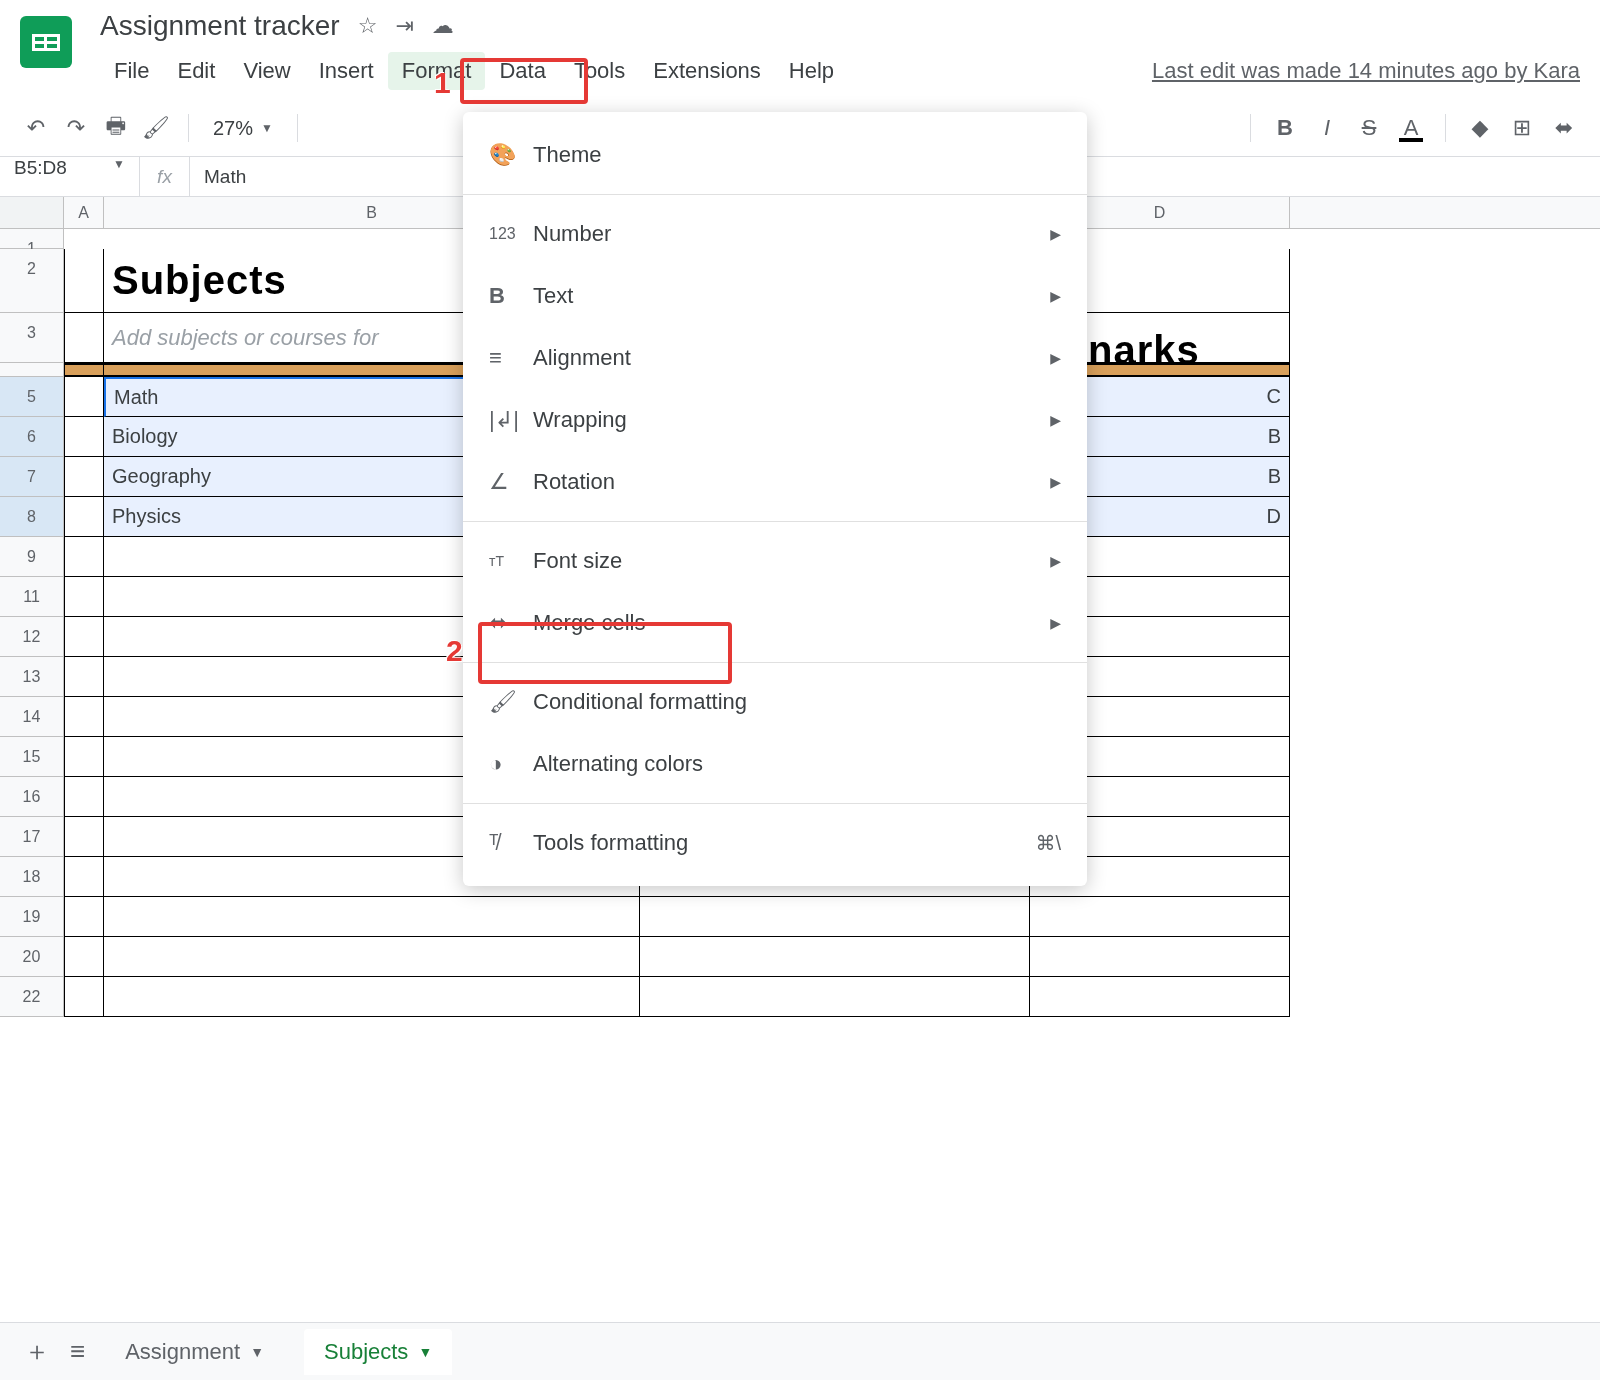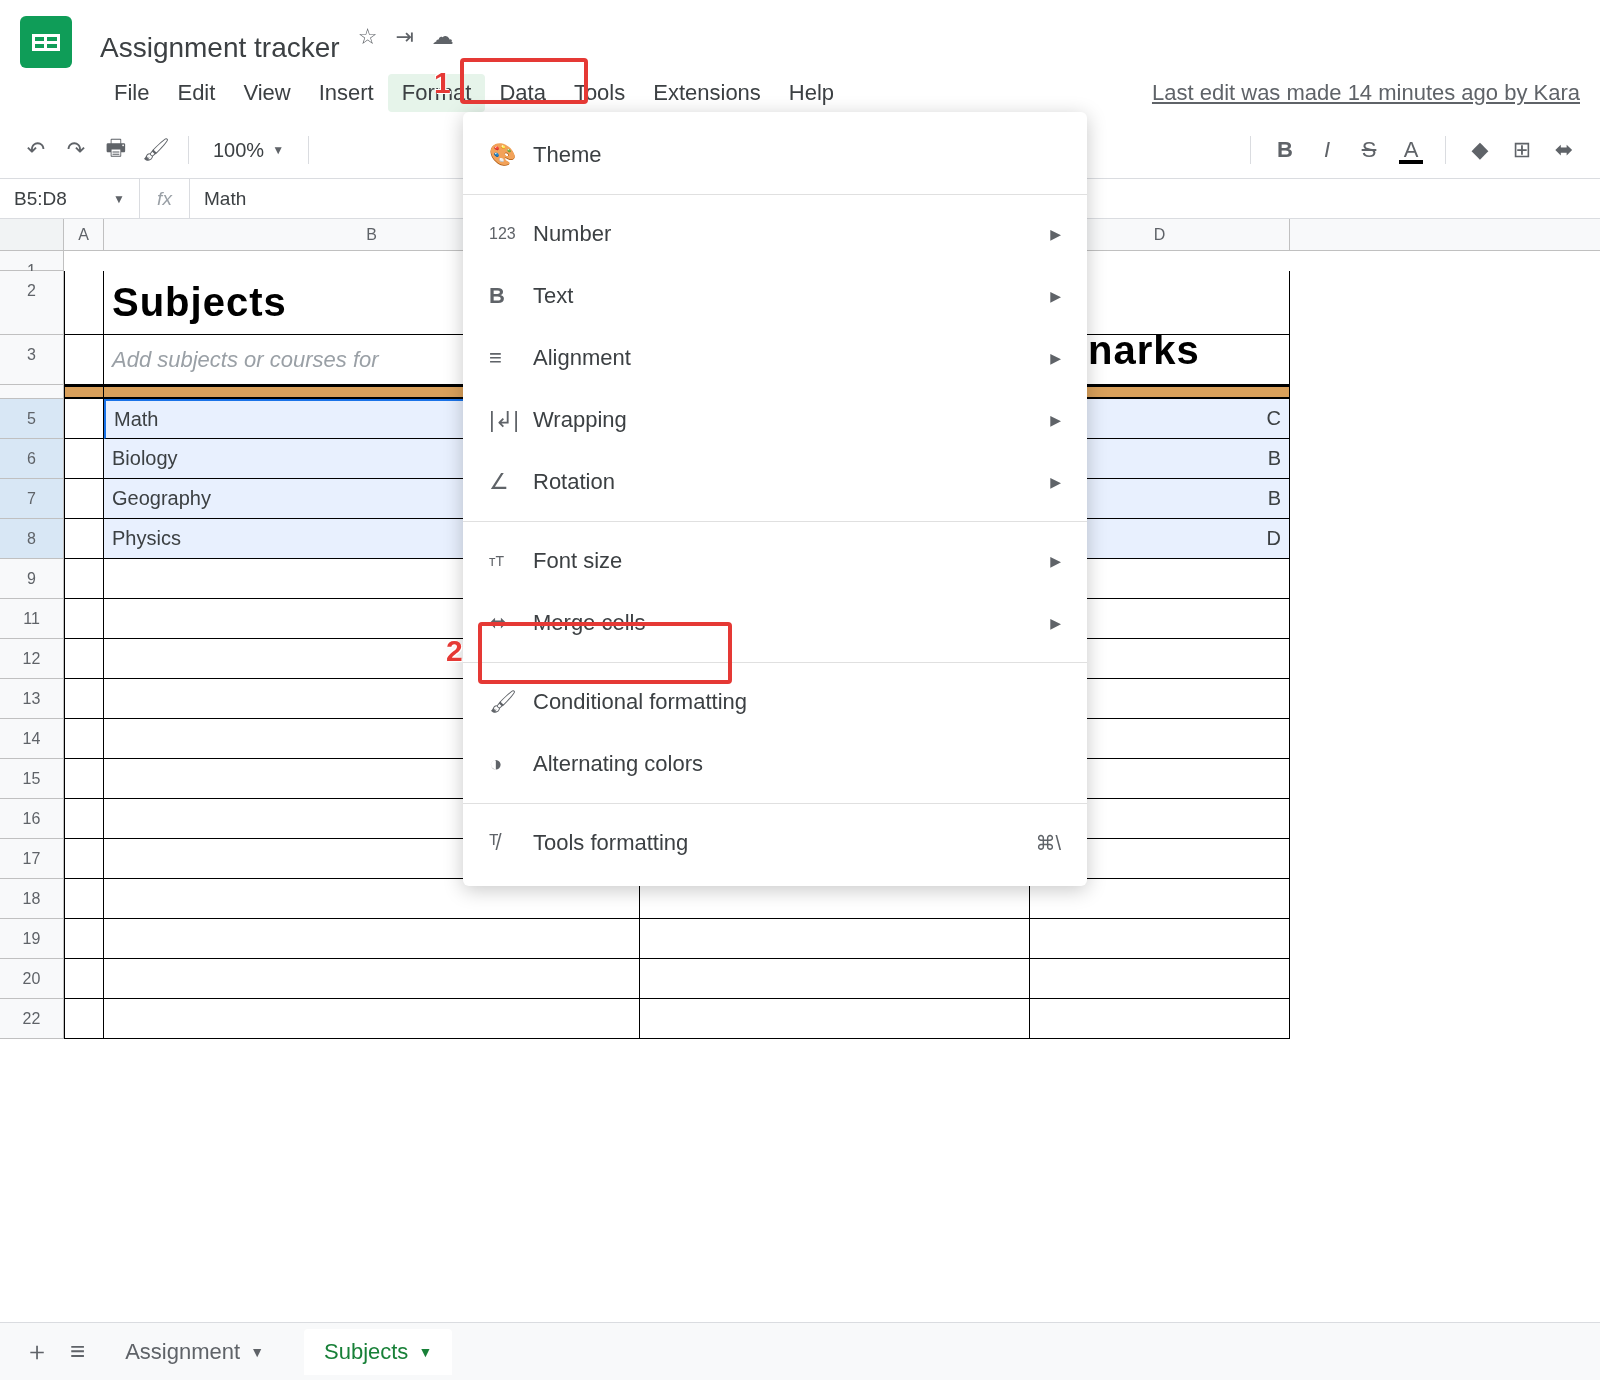--- a/index.html
+++ b/index.html
@@ -4,41 +4,41 @@
 <style>
 * { box-sizing: border-box; margin: 0; padding: 0; }
 body { font-family: Arial, "Helvetica Neue", sans-serif; font-size: 18px; color: #3c4043; background: #fff; width: 1600px; height: 1380px; overflow: hidden; position: relative; }
 
 
 .header { display: flex; align-items: flex-start; padding: 10px 20px 0 20px; }
 .logo { width: 52px; height: 52px; background: #0f9d58; border-radius: 6px; margin-right: 28px; margin-top: 6px; position: relative; }
 .logo::after { content: ""; position: absolute; left: 12px; top: 18px; width: 28px; height: 18px; background: linear-gradient(#fff,#fff) 0 0/28px 3px no-repeat, linear-gradient(#fff,#fff) 0 7px/28px 3px no-repeat, linear-gradient(#fff,#fff) 0 14px/28px 3px no-repeat, linear-gradient(#fff,#fff) 0 0/3px 17px no-repeat, linear-gradient(#fff,#fff) 12px 0/3px 17px no-repeat, linear-gradient(#fff,#fff) 25px 0/3px 17px no-repeat; }
 .title-area { flex: 1; }
 .title-row { display: flex; align-items: center; gap: 18px; padding-bottom: 6px; }
-.doc-title { font-size: 28px; color: #3c4043; font-weight: 400; margin-top: 22px; }
+.doc-title { font-size: 28px; color: #3c4043; font-weight: 400; }
 .title-icon { color: #5f6368; font-size: 22px; }
 
 
 .menubar { display: flex; align-items: center; gap: 0; padding-top: 4px; }
 .menu-item { padding: 6px 14px; font-size: 22px; color: #3c4043; border-radius: 4px; cursor: pointer; }
 .menu-item.active { background: #e6f4ea; }
 .last-edit { margin-left: auto; text-decoration: underline; color: #5f6368; font-size: 22px; white-space: nowrap; }
 
 
 .toolbar { display: flex; align-items: center; padding: 12px 20px; border-bottom: 1px solid #dadce0; gap: 8px; margin-top: 10px; }
 .tb-btn { width: 32px; height: 32px; display: flex; align-items: center; justify-content: center; color: #5f6368; font-size: 22px; }
 .tb-sep { width: 1px; height: 28px; background: #dadce0; margin: 0 8px; }
 .zoom { display: flex; align-items: center; gap: 8px; font-size: 20px; color: #3c4043; padding: 0 8px; }
 .tb-right { margin-left: auto; display: flex; align-items: center; gap: 10px; }
 .text-color { position: relative; }
 .text-color::after { content: ""; position: absolute; bottom: 2px; left: 4px; right: 4px; height: 4px; background: #000; }
 
 
 .formula-row { display: flex; align-items: center; border-bottom: 1px solid #dadce0; height: 40px; }
-.name-box { width: 140px; display: flex; align-items: center; justify-content: space-between; padding: 0 14px; border-right: 1px solid #dadce0; font-size: 19px; color: #3c4043; height: 100%; }
+.name-box { width: 140px; display: flex; justify-content: space-between; padding: 0 14px; border-right: 1px solid #dadce0; font-size: 19px; color: #3c4043; height: 100%; }
 .fx { width: 50px; text-align: center; font-style: italic; color: #9aa0a6; font-size: 19px; border-right: 1px solid #dadce0; height: 100%; display: flex; align-items: center; justify-content: center; }
 .formula-input { flex: 1; padding: 0 14px; font-size: 19px; color: #3c4043; }
 
 
 .grid { position: relative; }
 .col-headers { display: flex; height: 32px; background: #f8f9fa; border-bottom: 1px solid #c0c0c0; }
 .corner { width: 64px; border-right: 1px solid #c0c0c0; background: #f1f3f4; }
 .col-hdr { border-right: 1px solid #c0c0c0; text-align: center; font-size: 16px; color: #5f6368; line-height: 32px; }
 .cA { width: 40px; } .cB { width: 536px; } .cC { width: 390px; } .cD { width: 260px; }
 .row { display: flex; height: 40px; }
@@ -108,21 +108,21 @@
   </div>
 </div>
 
 <div class="toolbar">
   <div class="tb-btn">↶</div>
   <div class="tb-btn">↷</div>
   <div class="tb-btn">🖶</div>
   <div class="tb-btn">🖌</div>
   <div class="tb-sep"></div>
   <div class="zoom">
-      <span>100%</span>
+      <span>27%</span>
       <span style="font-size:12px;color:#5f6368">▼</span>
     </div>
   <div class="tb-sep"></div>
   <div class="tb-right">
     <div class="tb-sep"></div>
     <div class="tb-btn">
         <b>B</b>
       </div>
     <div class="tb-btn">
         <i>I</i>

